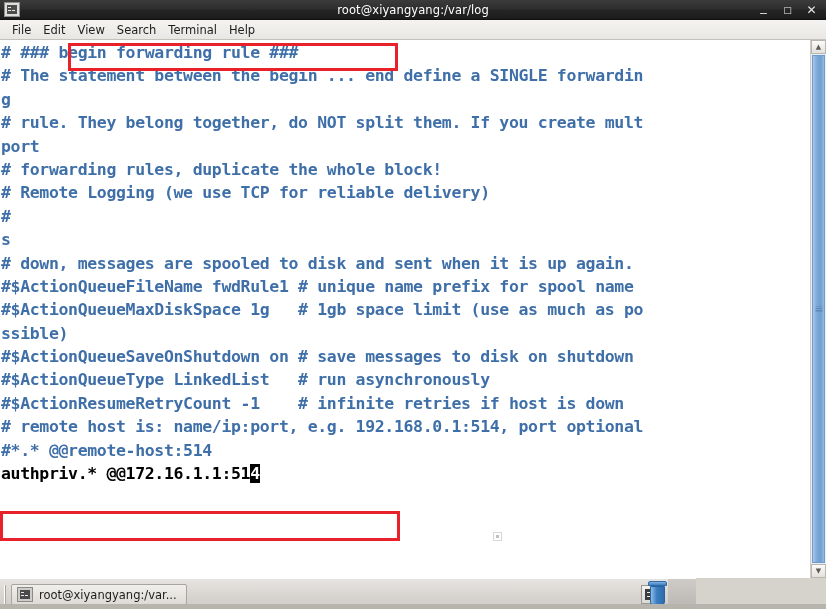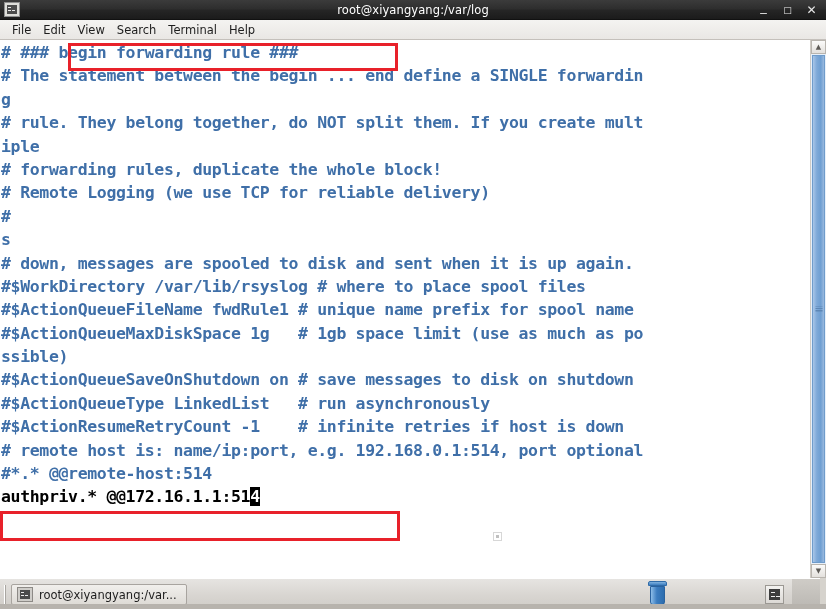--- a/index.html
+++ b/index.html
@@ -226,21 +226,21 @@
     left: 2px; top: 2px;
     width: 3px; height: 3px;
     background: #8e8e8e;
   }
 
   
   .taskbar {
     position: absolute;
     left: 0;
     top: 578px;
-    width: 820px;
+    width: 696px;
     height: 31px;
     background: linear-gradient(to bottom, #e6e4e1 0%, #d9d6d2 50%, #cecbc6 100%);
     border-top: 1px solid #ffffff;
     display: flex;
     align-items: center;
   }
   .task-sep {
     width: 4px;
     height: 20px;
     margin: 0 3px 0 4px;
@@ -383,27 +383,26 @@
       <div class="menuitem">Terminal</div>
       <div class="menuitem">Help</div>
     </div>
 
     <div class="term-wrap">
       <div class="term" id="terminal">
           <div class="line"><span># ### begin forwarding rule ###</span></div>
           <div class="line"><span># The statement between the begin ... end define a SINGLE forwardin</span></div>
           <div class="line"><span>g</span></div>
           <div class="line"><span># rule. They belong together, do NOT split them. If you create mult</span></div>
-          <div class="line"><span>iple</span></div>
+          <div class="line"><span>port</span></div>
           <div class="line"><span># forwarding rules, duplicate the whole block!</span></div>
           <div class="line"><span># Remote Logging (we use TCP for reliable delivery)</span></div>
           <div class="line"><span>#</span></div>
           <div class="line"><span>s</span></div>
           <div class="line"><span># down, messages are spooled to disk and sent when it is up again.</span></div>
-          <div class="line"><span>#$WorkDirectory /var/lib/rsyslog # where to place spool files</span></div>
           <div class="line"><span>#$ActionQueueFileName fwdRule1 # unique name prefix for spool name</span></div>
           <div class="line"><span>#$ActionQueueMaxDiskSpace 1g   # 1gb space limit (use as much as po</span></div>
           <div class="line"><span>ssible)</span></div>
           <div class="line"><span>#$ActionQueueSaveOnShutdown on # save messages to disk on shutdown</span></div>
           <div class="line"><span>#$ActionQueueType LinkedList   # run asynchronously</span></div>
           <div class="line"><span>#$ActionResumeRetryCount -1    # infinite retries if host is down</span></div>
           <div class="line"><span># remote host is: name/ip:port, e.g. 192.168.0.1:514, port optional</span></div>
           <div class="line"><span>#*.* @@remote-host:514</span></div>
           <div class="line cmd"><span>authpriv.* @@172.16.1.1:51</span><span class="cursor">4</span></div>
         </div>

